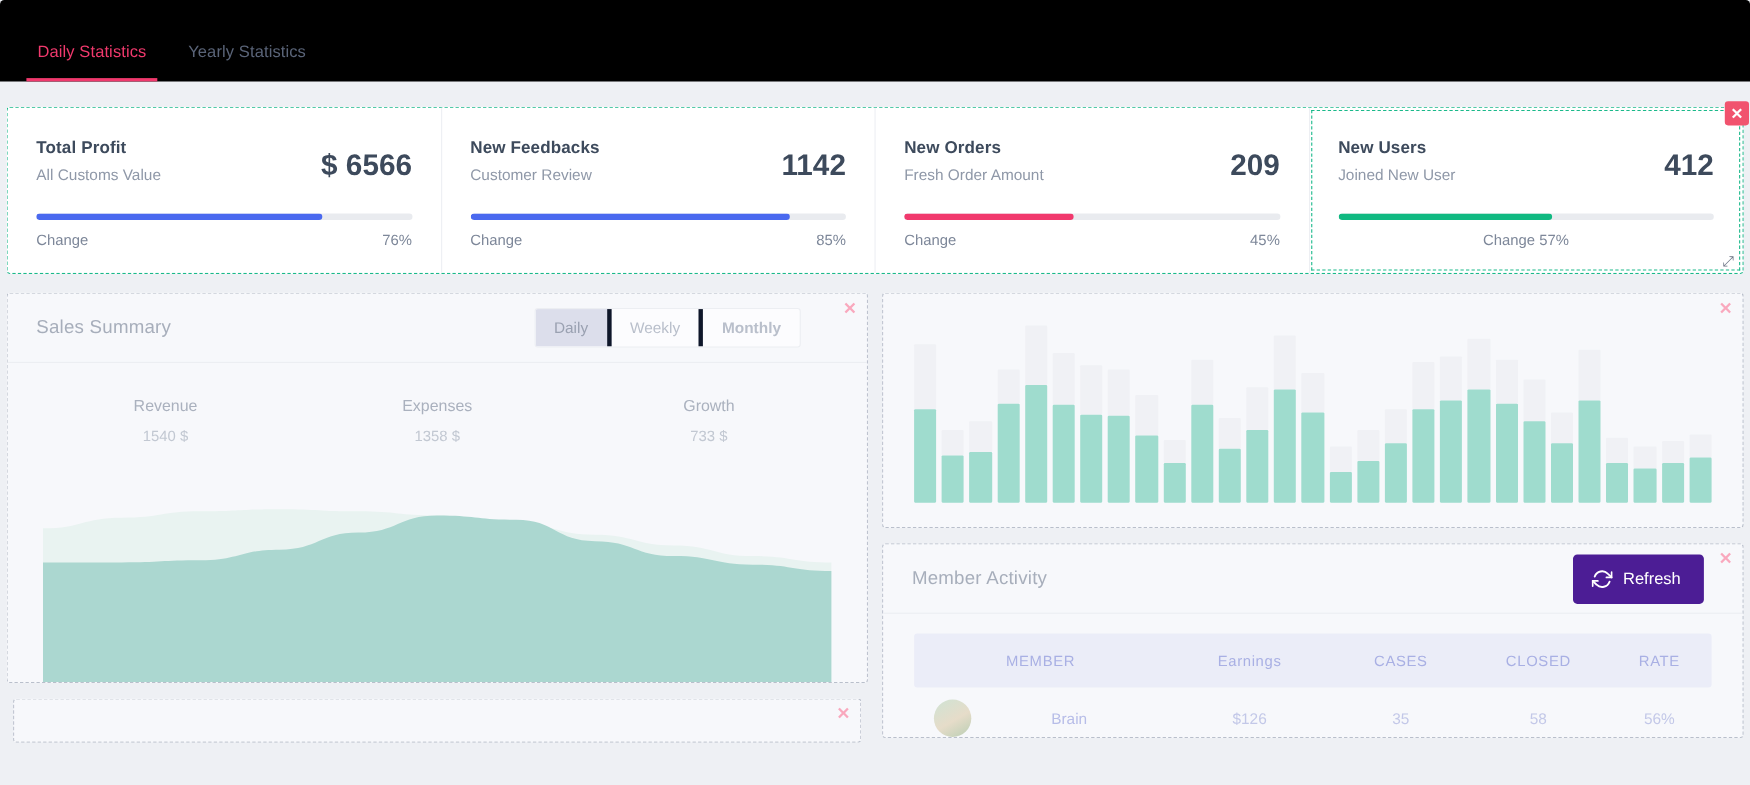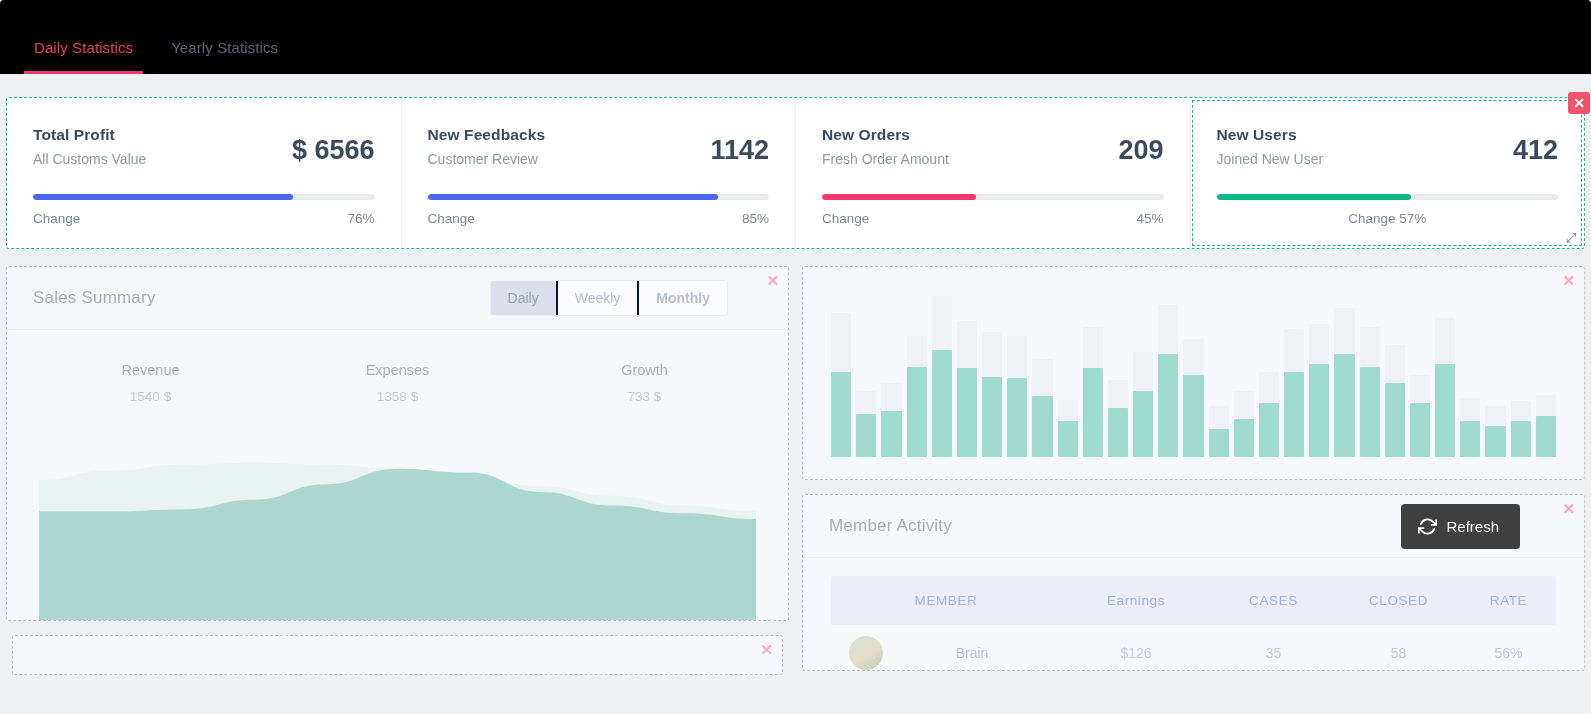--- a/index.html
+++ b/index.html
@@ -169,21 +169,21 @@
     border-radius: 3px;
     overflow: hidden;
     background: #fcfcfe;
     margin-right: 34px;
   }
   .seg div {
     padding: 9px 17px;
     font-size: 14px;
     color: #b9bfcb;
     cursor: pointer;
-    border-right: 2px solid #0f172a;
+    border-right: 4px solid #0f172a;
   }
   .seg div:last-child { border-right: none; font-weight: bold; }
   .seg div.on { background: #dcdeeb; color: #9aa1b1; }
 
   
   .metrics {
     display: flex;
     padding: 32px 20px 0 20px;
   }
   .metric { flex: 1 1 0; text-align: center; }
@@ -209,28 +209,28 @@
     height: 100%;
   }
   .bar-bg   { background: #f0f1f5; border-radius: 1px; }
   .bar-main { background: #9fdcce; border-radius: 1px; }
 
   
   .refresh-btn {
     display: flex;
     align-items: center;
     gap: 9px;
-    background: #404040;
+    background: #4c1d95;
     color: #ffffff;
     border: none;
     border-radius: 4px;
     padding: 13px 21px 13px 17px;
     font-size: 15px;
     cursor: pointer;
-    margin-right: 38px;
+    margin-right: 9px;
     font-family: "Liberation Sans", sans-serif;
   }
 
   
   .tbl { padding: 18px 28px 0 28px; }
   .tbl-head {
     display: flex;
     background: #ebedf8;
     border-radius: 3px;
     padding: 17px 0;

